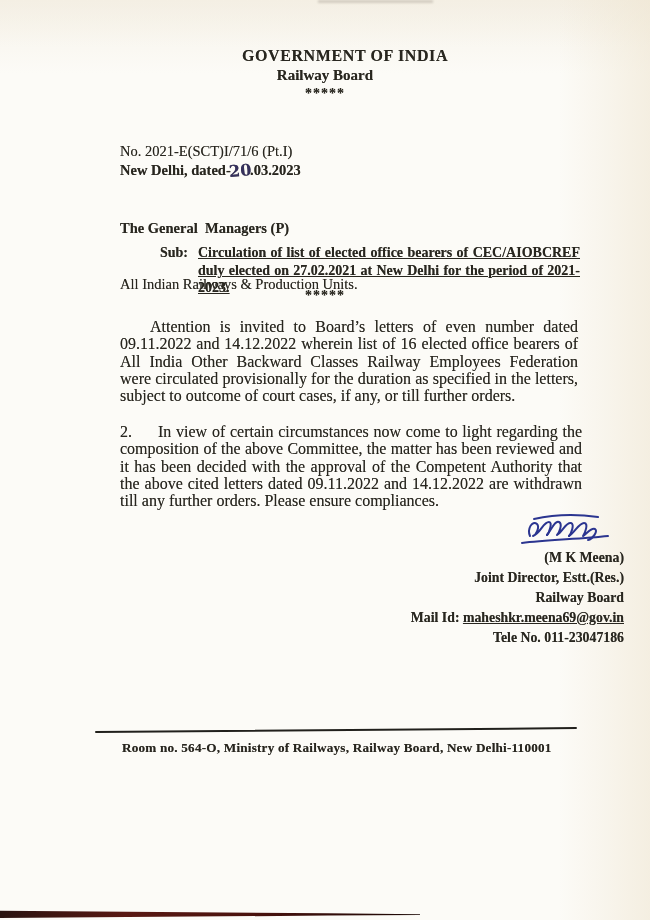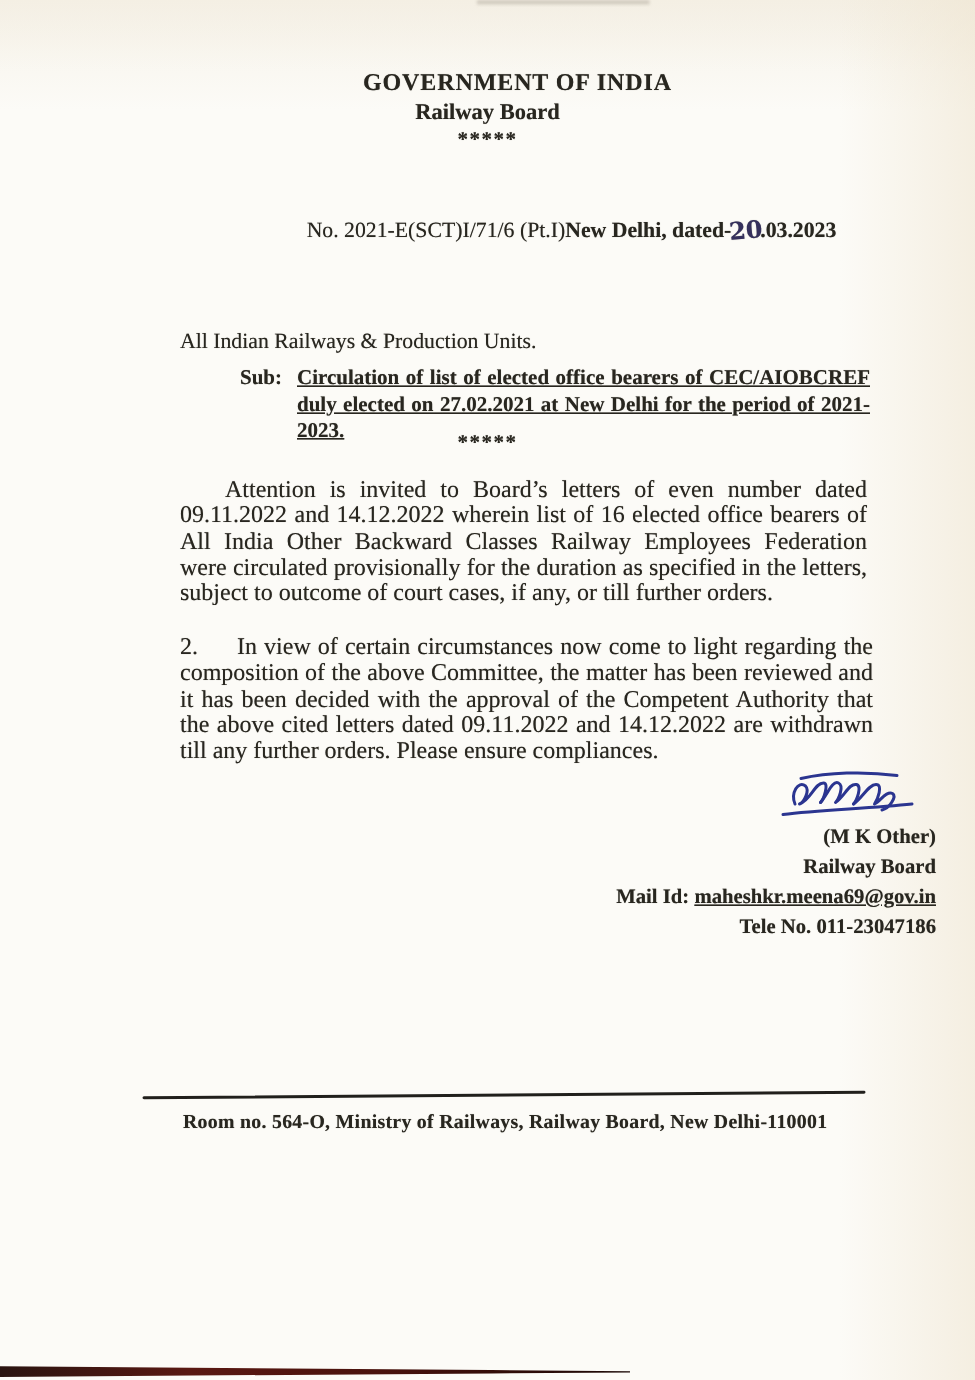--- a/index.html
+++ b/index.html
@@ -17,21 +17,21 @@
     color:#28261f;
   }
   .txt{ text-shadow:0 0 0.5px rgba(40,38,31,0.55); }
   
   .letterhead{position:absolute;top:46px;left:0;width:100%;text-align:center;}
   .lh1{font-size:16px;font-weight:bold;letter-spacing:0.6px;line-height:20px;padding-left:40px;}
   .lh2{font-size:15.5px;font-weight:bold;letter-spacing:0.6px;line-height:20px;}
   .lh3{font-size:15px;font-weight:bold;line-height:19px;}
   .stars{font-size:14px;font-weight:bold;letter-spacing:1px;line-height:14px;margin-top:2px;}
   
-  .refrow{position:absolute;top:143px;left:120px;right:8px;display:flex;justify-content:center;align-items:baseline;}
+  .refrow{position:absolute;top:143px;left:120px;right:8px;display:flex;justify-content:flex-start;align-items:baseline;flex-direction:column;}
   .refno{font-size:14.5px;}
   .refdate{font-size:14.5px;font-weight:600;white-space:nowrap;}
   .hand-date{
     display:inline-block;font-family:"DejaVu Serif",serif;font-weight:bold;
     color:#35305c;font-size:16px;transform:rotate(-5deg) translateY(1px);
     margin:0 -1px 0 -2px;
   }
   
   .addressee{position:absolute;top:182px;left:120px;font-size:14.5px;line-height:18.5px;white-space:pre-wrap;}
   .addr1{font-weight:bold;}
@@ -73,20 +73,21 @@
     <div class="lh3">Railway Board</div>
     <div class="stars">*****</div>
   </div>
 
   <div class="refrow txt">
     <div class="refno">No. 2021-E(SCT)I/71/6 (Pt.I)</div>
     <div class="refdate"><span>New Delhi, dated-</span><span class="hand-date">20</span><span>.03.2023</span></div>
   </div>
 
   <div class="addressee txt">
+    <div class="addr1">The General  Managers (P)</div>
     <div class="addr2">All Indian Railways &amp; Production Units.</div>
   </div>
 
   <div class="subject txt">
     <div class="sublabel">Sub:</div>
     <div class="subtext">Circulation of list of elected office bearers of CEC/AIOBCREF duly elected on 27.02.2021 at New Delhi for the period of 2021-2023.</div>
   </div>
   <div class="stars2 txt">*****</div>
 
   <div class="para para1 txt">Attention is invited to Board’s letters of even number dated 09.11.2022 and 14.12.2022 wherein list of 16 elected office bearers of All India Other Backward Classes Railway Employees Federation were circulated provisionally for the duration as specified in the letters, subject to outcome of court cases, if any, or till further orders.</div>
@@ -96,21 +97,22 @@
   <div class="sigwrap">
     <svg class="sigimg" width="102" height="38" viewBox="0 0 102 38">
       <g fill="none" stroke="#2b3590" stroke-width="2" stroke-linecap="round" stroke-linejoin="round">
         <path d="M12 26 C9 19, 14 10, 19 14 C22 17, 18 25, 15 26 C23 23, 25 12, 31 12 C35 12, 31 23, 29 25"></path>
         <path d="M29 25 C34 19, 37 10, 41 12 C45 14, 41 23, 39 25 C45 21, 48 12, 53 13 C57 14, 53 24, 51 26"></path>
         <path d="M51 26 C57 22, 61 13, 66 13 C71 13, 67 23, 65 26 C69 24, 73 17, 77 19 C80 21, 75 29, 70 30"></path>
         <path d="M16 9 C34 5, 58 4, 80 7"></path>
         <path d="M4 33 C28 30, 62 29, 90 26"></path>
       </g>
     </svg>
-    <div class="sigline txt">(M K Other)</div>
+    <div class="sigline txt">(M K Meena)</div>
+    <div class="sigline txt">Joint Director, Estt.(Res.)</div>
     <div class="sigline txt">Railway Board</div>
     <div class="sigline txt"><span>Mail Id: </span><span class="mail-under">maheshkr.meena69@gov.in</span></div>
     <div class="sigline txt">Tele No. 011-23047186</div>
   </div>
 
   <div class="footer-rule"></div>
   <div class="footer-text txt">Room no. 564-O, Ministry of Railways, Railway Board, New Delhi-110001</div>
 
   <div class="scan-bottom"></div>
 

